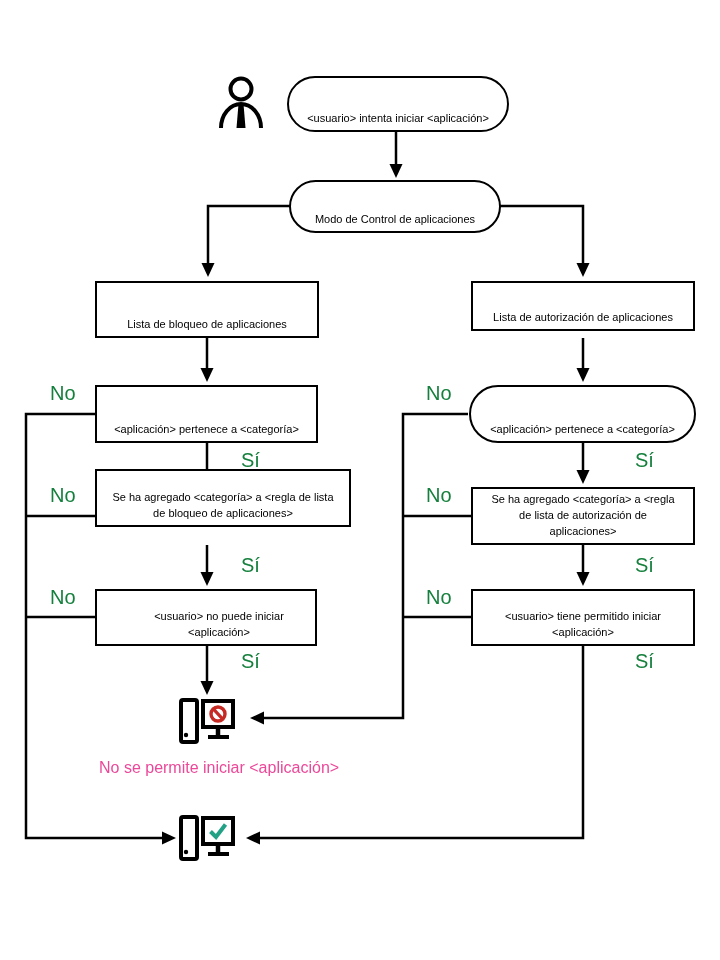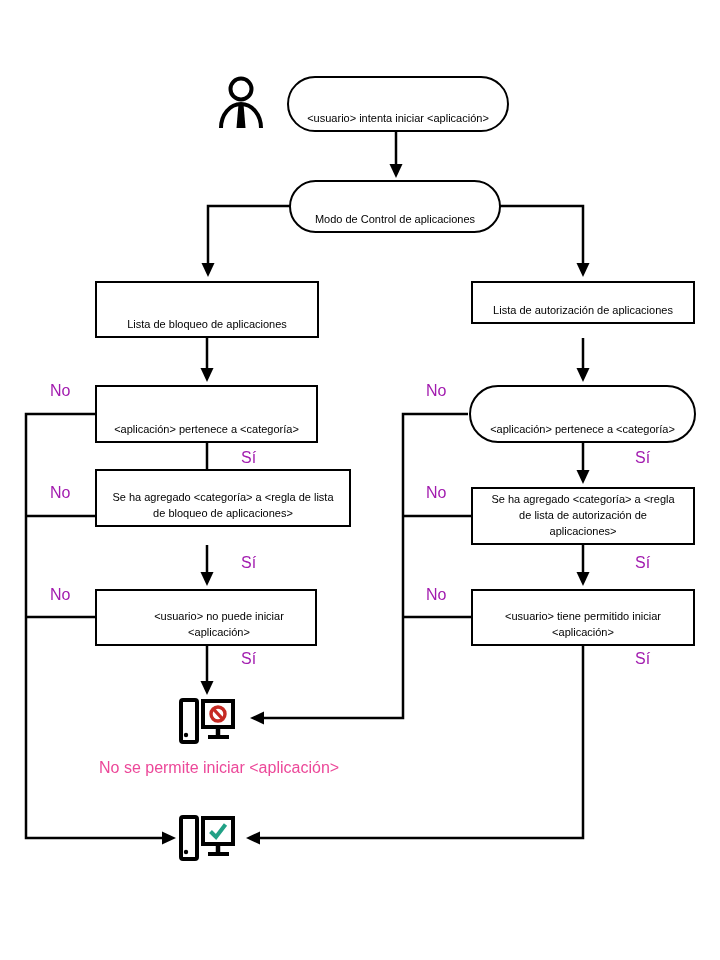--- a/index.html
+++ b/index.html
@@ -7,21 +7,21 @@
     position:relative;width:720px;height:960px;background:#ffffff;overflow:hidden;
     font-family:"Liberation Sans","DejaVu Sans",sans-serif;color:#000;
   }
   #lines{position:absolute;left:0;top:0;width:720px;height:960px;}
   .node{
     position:absolute;box-sizing:border-box;border:2.5px solid #000;background:#fff;
     display:flex;align-items:flex-end;justify-content:center;text-align:center;
     font-size:11px;line-height:1.45;padding:3px 14px;
   }
   .pill{border-radius:29px;}
-  .lbl{position:absolute;font-size:16px;color:#a21caf;white-space:nowrap;}
+  .lbl{position:absolute;font-size:20px;color:#15803d;white-space:nowrap;}
   .outcome{position:absolute;white-space:nowrap;}
   .denied{color:#ec4899;font-size:16px;}
   .allowed{color:#00796c;font-size:17px;}
   svg{display:block;}
   .icon{position:absolute;}
 </style>
 </head>
 <body>
 
 <div id="canvas">
@@ -86,21 +86,21 @@
   </div>
 
   <div class="node" style="left:95px;top:469px;width:256px;height:58px;">
     <span>Se ha agregado  &lt;categoría&gt; a &lt;regla de lista de bloqueo de aplicaciones&gt;</span>
   </div>
 
   <div class="node" style="left:95px;top:589px;width:222px;height:57px;padding-left:40px;">
     <span>&lt;usuario&gt; no puede iniciar &lt;aplicación&gt;</span>
   </div>
 
-  <div class="node" style="left:471px;top:281px;width:224px;height:43px;">
+  <div class="node" style="left:471px;top:281px;width:224px;height:50px;">
     <span>Lista de autorización de aplicaciones</span>
   </div>
 
   <div class="node pill" style="left:469px;top:385px;width:227px;height:58px;">
     <span>&lt;aplicación&gt; pertenece a &lt;categoría&gt;</span>
   </div>
 
   <div class="node" style="left:471px;top:487px;width:224px;height:58px;">
     <span>Se ha agregado &lt;categoría&gt; a &lt;regla de lista de autorización de aplicaciones&gt;</span>
   </div>

